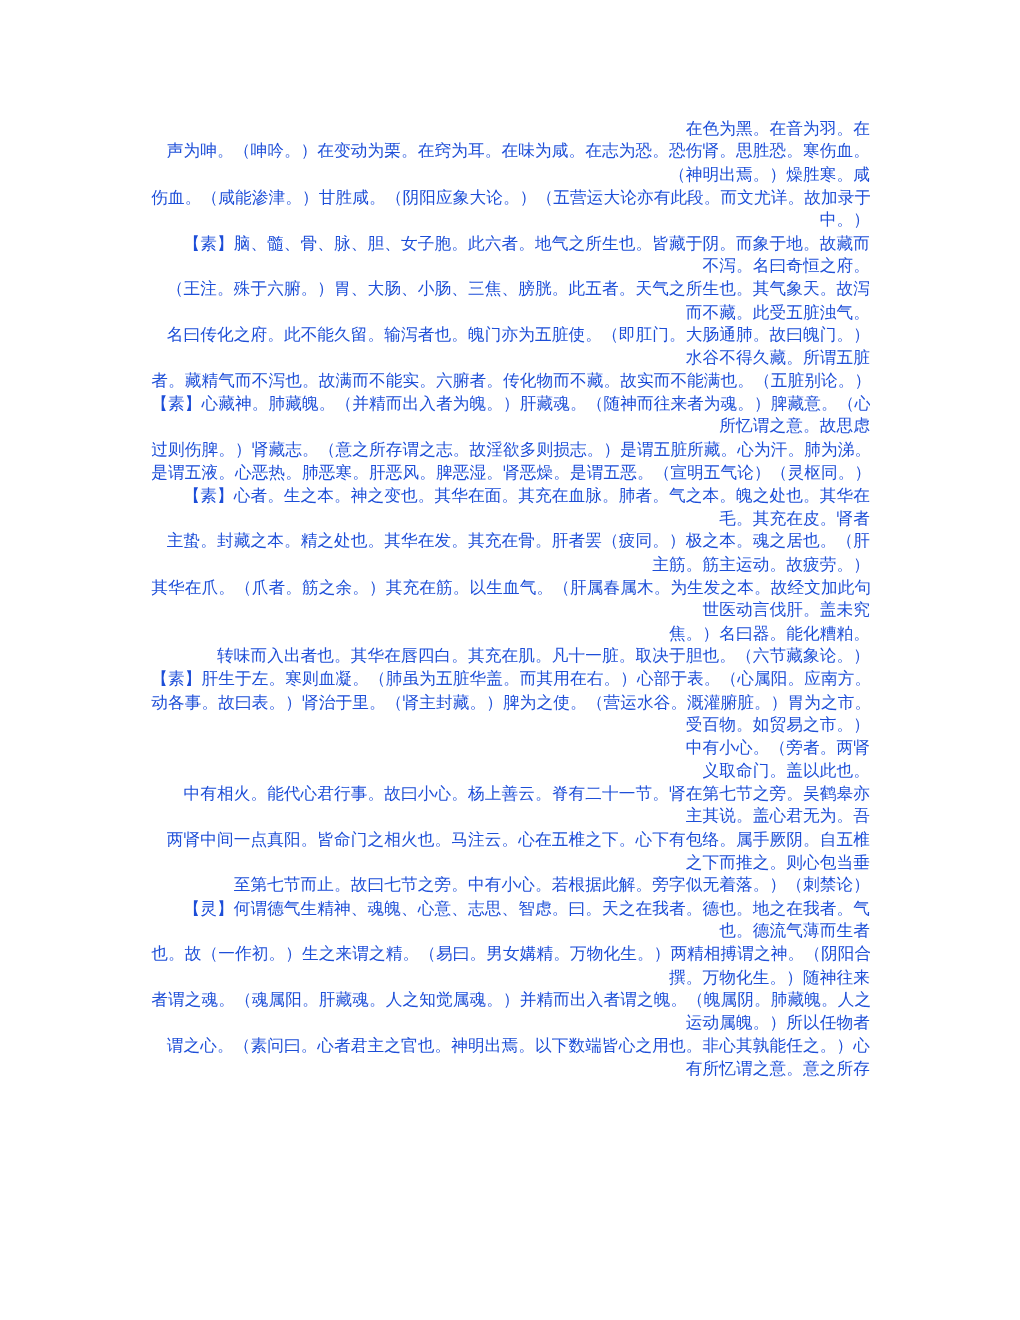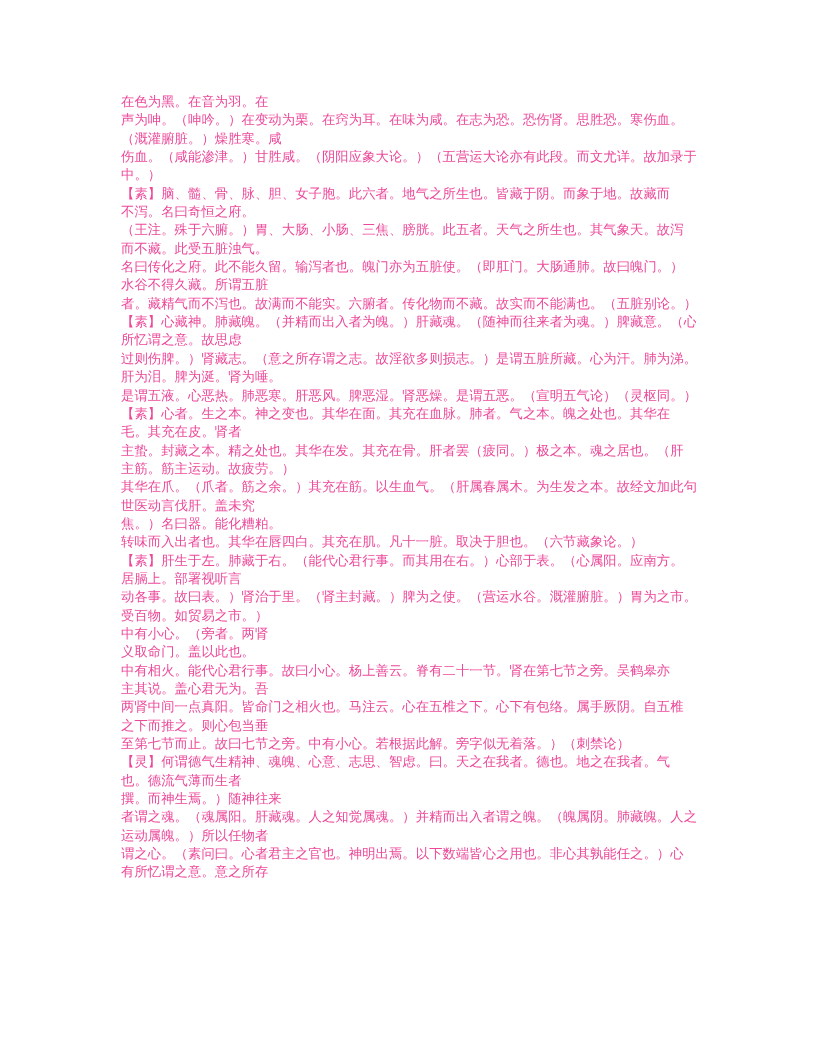--- a/index.html
+++ b/index.html
@@ -11,73 +11,73 @@
       width: 816px;
       height: 1056px;
       position: relative;
       overflow: hidden;
     }
     .page {
       position: absolute;
       left: 121px;
       top: 94px;
       width: 575px;
-      color: #ec4899;
-      font-family: Liberation Mono, monospace;
+      color: #1d4ed8;
+      font-family: Liberation Sans, sans-serif;
       font-size: 13.3px;
       line-height: 18.35px;
+      text-align: right;
     }
     .line {
       display: block;
       white-space: nowrap;
       overflow: hidden;
       height: 18.35px;
       letter-spacing: 0.1px;
     }
   </style>
 </head>
 <body>
 
 <div class="page" id="page">
     <span class="line">在色为黑。在音为羽。在</span>
     <span class="line">声为呻。（呻吟。）在变动为栗。在窍为耳。在味为咸。在志为恐。恐伤肾。思胜恐。寒伤血。</span>
-    <span class="line">（溉灌腑脏。）燥胜寒。咸</span>
+    <span class="line">（神明出焉。）燥胜寒。咸</span>
     <span class="line">伤血。（咸能渗津。）甘胜咸。（阴阳应象大论。）（五营运大论亦有此段。而文尤详。故加录于注</span>
     <span class="line">中。）</span>
     <span class="line">【素】脑、髓、骨、脉、胆、女子胞。此六者。地气之所生也。皆藏于阴。而象于地。故藏而</span>
     <span class="line">不泻。名曰奇恒之府。</span>
     <span class="line">（王注。殊于六腑。）胃、大肠、小肠、三焦、膀胱。此五者。天气之所生也。其气象天。故泻</span>
     <span class="line">而不藏。此受五脏浊气。</span>
     <span class="line">名曰传化之府。此不能久留。输泻者也。魄门亦为五脏使。（即肛门。大肠通肺。故曰魄门。）</span>
     <span class="line">水谷不得久藏。所谓五脏</span>
     <span class="line">者。藏精气而不泻也。故满而不能实。六腑者。传化物而不藏。故实而不能满也。（五脏别论。）</span>
     <span class="line">【素】心藏神。肺藏魄。（并精而出入者为魄。）肝藏魂。（随神而往来者为魂。）脾藏意。（心有</span>
     <span class="line">所忆谓之意。故思虑</span>
     <span class="line">过则伤脾。）肾藏志。（意之所存谓之志。故淫欲多则损志。）是谓五脏所藏。心为汗。肺为涕。</span>
-    <span class="line">肝为泪。脾为涎。肾为唾。</span>
     <span class="line">是谓五液。心恶热。肺恶寒。肝恶风。脾恶湿。肾恶燥。是谓五恶。（宣明五气论）（灵枢同。）</span>
     <span class="line">【素】心者。生之本。神之变也。其华在面。其充在血脉。肺者。气之本。魄之处也。其华在</span>
     <span class="line">毛。其充在皮。肾者</span>
     <span class="line">主蛰。封藏之本。精之处也。其华在发。其充在骨。肝者罢（疲同。）极之本。魂之居也。（肝</span>
     <span class="line">主筋。筋主运动。故疲劳。）</span>
     <span class="line">其华在爪。（爪者。筋之余。）其充在筋。以生血气。（肝属春属木。为生发之本。故经文加此句。</span>
     <span class="line">世医动言伐肝。盖未究</span>
     <span class="line">焦。）名曰器。能化糟粕。</span>
     <span class="line">转味而入出者也。其华在唇四白。其充在肌。凡十一脏。取决于胆也。（六节藏象论。）</span>
-    <span class="line">【素】肝生于左。肺藏于右。（能代心君行事。而其用在右。）心部于表。（心属阳。应南方。</span>
-    <span class="line">居膈上。部署视听言</span>
+    <span class="line">【素】肝生于左。寒则血凝。（肺虽为五脏华盖。而其用在右。）心部于表。（心属阳。应南方。</span>
     <span class="line">动各事。故曰表。）肾治于里。（肾主封藏。）脾为之使。（营运水谷。溉灌腑脏。）胃为之市。（容</span>
     <span class="line">受百物。如贸易之市。）</span>
     <span class="line">中有小心。（旁者。两肾</span>
     <span class="line">义取命门。盖以此也。</span>
     <span class="line">中有相火。能代心君行事。故曰小心。杨上善云。脊有二十一节。肾在第七节之旁。吴鹤皋亦</span>
     <span class="line">主其说。盖心君无为。吾</span>
     <span class="line">两肾中间一点真阳。皆命门之相火也。马注云。心在五椎之下。心下有包络。属手厥阴。自五椎</span>
     <span class="line">之下而推之。则心包当垂</span>
     <span class="line">至第七节而止。故曰七节之旁。中有小心。若根据此解。旁字似无着落。）（刺禁论）</span>
     <span class="line">【灵】何谓德气生精神、魂魄、心意、志思、智虑。曰。天之在我者。德也。地之在我者。气</span>
     <span class="line">也。德流气薄而生者</span>
-    <span class="line">撰。而神生焉。）随神往来</span>
+    <span class="line">也。故（一作初。）生之来谓之精。（易曰。男女媾精。万物化生。）两精相搏谓之神。（阴阳合</span>
+    <span class="line">撰。万物化生。）随神往来</span>
     <span class="line">者谓之魂。（魂属阳。肝藏魂。人之知觉属魂。）并精而出入者谓之魄。（魄属阴。肺藏魄。人之</span>
     <span class="line">运动属魄。）所以任物者</span>
     <span class="line">谓之心。（素问曰。心者君主之官也。神明出焉。以下数端皆心之用也。非心其孰能任之。）心</span>
     <span class="line">有所忆谓之意。意之所存</span>
   </div>
 
 </body></html>

